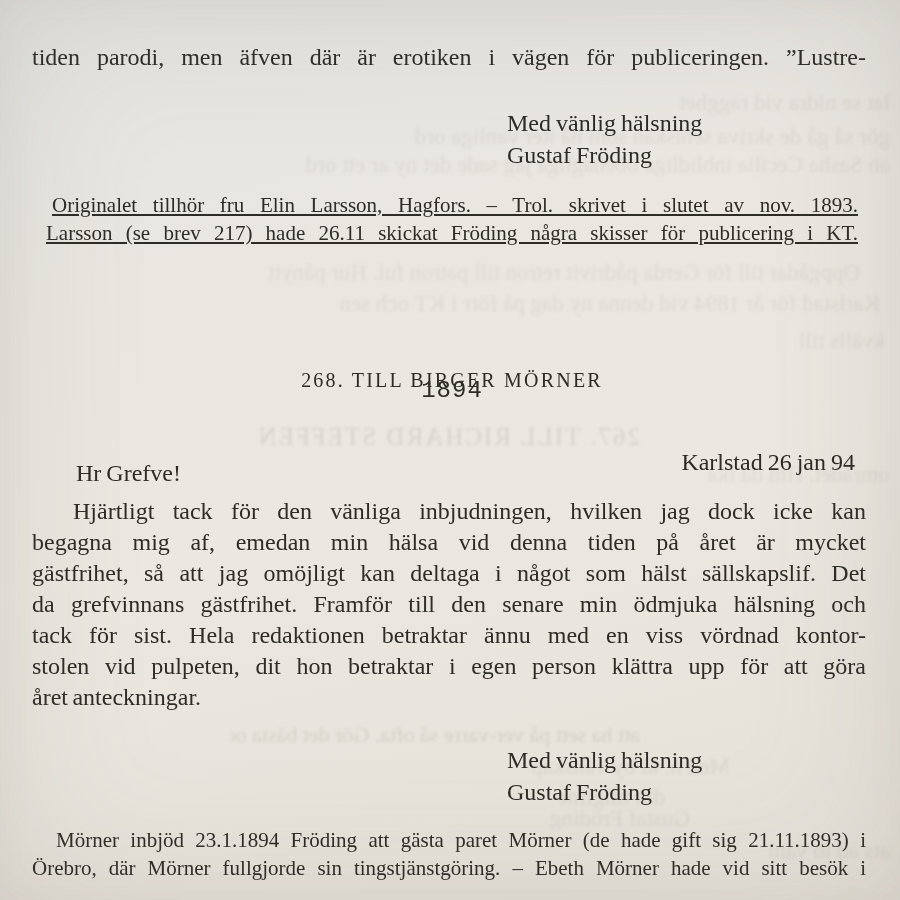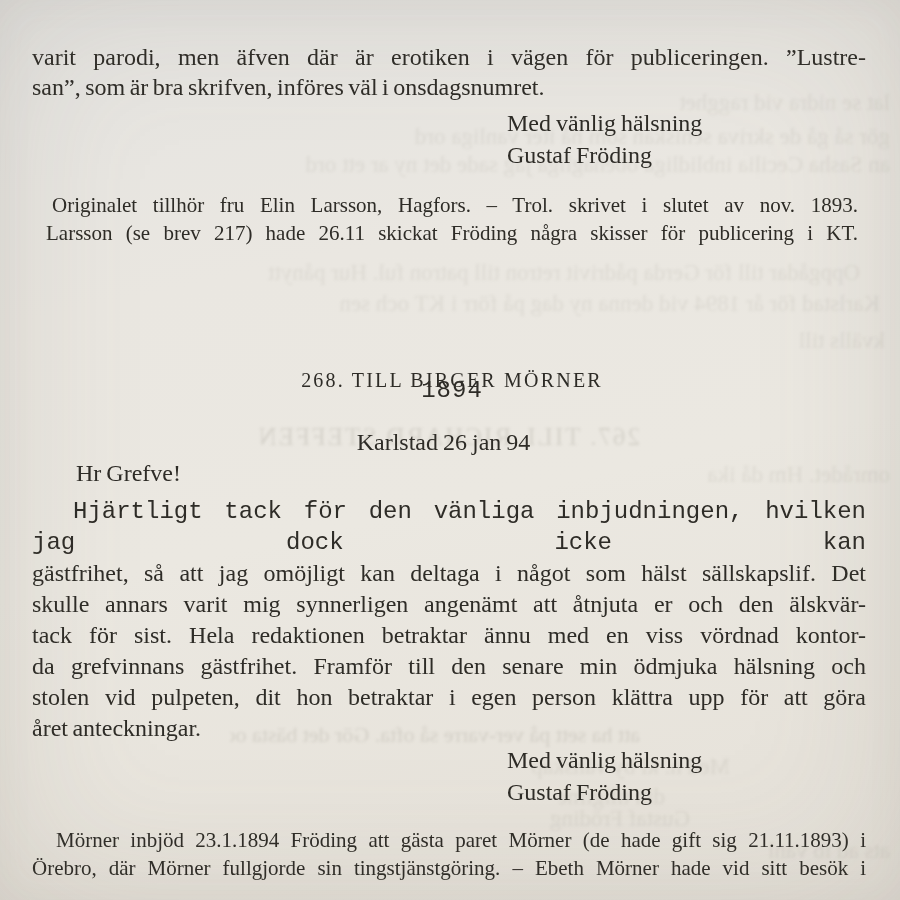--- a/index.html
+++ b/index.html
@@ -27,22 +27,22 @@
     font-size:23px;line-height:26px;white-space:nowrap;overflow:hidden;
   }
   .ghost.strong{opacity:.22;filter:blur(1.4px);}
   .ghost.caps{letter-spacing:2px;font-size:25px;}
   
   .txt{position:absolute;z-index:3;}
   .b{font-size:24px;line-height:31px;word-spacing:-1.5px;}
   .n{font-size:21px;line-height:28px;word-spacing:-1px;}
   .just{text-align:justify;text-align-last:justify;}
   .center{text-align:center;}
-  .right{text-align:center;}
-  .indent1{text-indent:41px;font-family:Liberation Mono, monospace;}
+  .right{text-align:right;margin-top:20px;}
+  .indent1{text-indent:41px;}
   .indent-n{text-indent:24px;}
   .indent-s{text-indent:6px;}
   .heading{font-size:20px;letter-spacing:2.2px;margin-top:36px;}
   .mid{font-size:24px;line-height:32px;word-spacing:-1px;}
 </style>
 </head>
 <body>
 
 <div class="page"></div>
 
@@ -54,47 +54,46 @@
 <div class="ghost" style="left:700px;top:328px;width:185px;">kvälls till</div>
 <div class="ghost strong caps" style="left:240px;top:424px;width:400px;">267. TILL RICHARD STEFFEN</div>
 <div class="ghost" style="left:530px;top:462px;width:360px;">området. Hm då ika</div>
 <div class="ghost strong" style="left:230px;top:722px;width:410px;font-size:22px;">att ha sett på ver-varre så ofta. Gör det bästa och kl</div>
 <div class="ghost" style="left:495px;top:754px;width:235px;">Med h. kl by vänskap</div>
 <div class="ghost" style="left:505px;top:784px;width:160px;">din tillgifne</div>
 <div class="ghost" style="left:480px;top:806px;width:210px;">Gustaf Fröding</div>
 <div class="ghost" style="left:690px;top:838px;width:200px;">ats ad ib vanl</div>
 
 <div class="txt b" style="left:32px;top:42px;width:834px;line-height:30px;">
-  <div class="just">varit parodi, men äfven där är erotiken i vägen för publiceringen. ”Lustre-</div>
-  <div>san”, som är bra skrifven, införes väl i onsdagsnumret.</div>
+  <div class="just">tiden parodi, men äfven där är erotiken i vägen för publiceringen. ”Lustre-</div>
 </div>
 
 <div class="txt mid" style="left:507px;top:107px;">
   <div>Med vänlig hälsning</div>
   <div>Gustaf Fröding</div>
 </div>
 
-<div class="txt n" style="left:46px;top:191px;width:812px;">
+<div class="txt n" style="left:46px;top:191px;width:812px;text-decoration:underline;">
   <div class="just indent-s">Originalet tillhör fru Elin Larsson, Hagfors. – Trol. skrivet i slutet av nov. 1893.</div>
   <div class="just">Larsson (se brev 217) hade 26.11 skickat Fröding några skisser för publicering i KT.</div>
 </div>
 
 <div class="txt center heading" style="left:32px;top:333px;width:840px;">268. TILL BIRGER MÖRNER</div>
 <div class="txt center" style="left:32px;top:377px;width:840px;font-size:24px;letter-spacing:1px;font-family:Liberation Mono, monospace;">1894</div>
 
 <div class="txt right mid" style="left:32px;top:426px;width:823px;">Karlstad 26 jan 94</div>
 
 <div class="txt mid" style="left:76px;top:457px;">Hr Grefve!</div>
 
 <div class="txt b" style="left:32px;top:496px;width:834px;">
   <div class="just indent1">Hjärtligt tack för den vänliga inbjudningen, hvilken jag dock icke kan</div>
+  <div class="just">begagna mig af, emedan min hälsa vid denna tiden på året är mycket</div>
   <div class="just">gästfrihet, så att jag omöjligt kan deltaga i något som hälst sällskapslif. Det</div>
-  <div class="just">skulle annars varit mig synnerligen angenämt att åtnjuta er och den älskvär-</div>
+  <div class="just">da grefvinnans gästfrihet. Framför till den senare min ödmjuka hälsning och</div>
   <div class="just">tack för sist. Hela redaktionen betraktar ännu med en viss vördnad kontor-</div>
-  <div class="just">da grefvinnans gästfrihet. Framför till den senare min ödmjuka hälsning och</div>
   <div class="just">stolen vid pulpeten, dit hon betraktar i egen person klättra upp för att göra</div>
   <div>året anteckningar.</div>
 </div>
 
 <div class="txt mid" style="left:507px;top:744px;">
   <div>Med vänlig hälsning</div>
   <div>Gustaf Fröding</div>
 </div>
 
 <div class="txt n" style="left:32px;top:826px;width:834px;">

